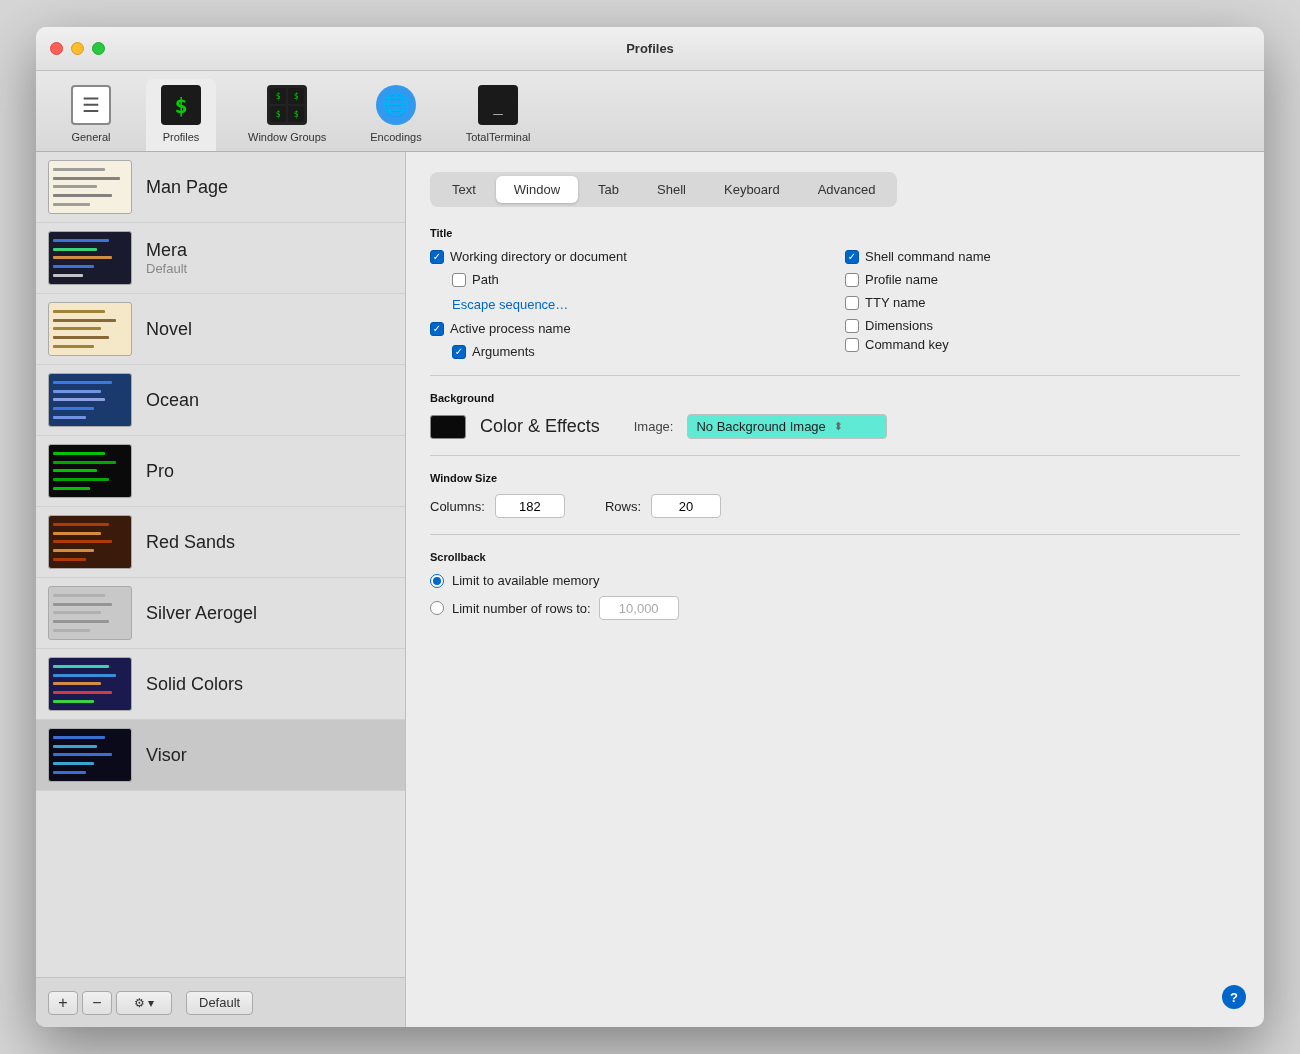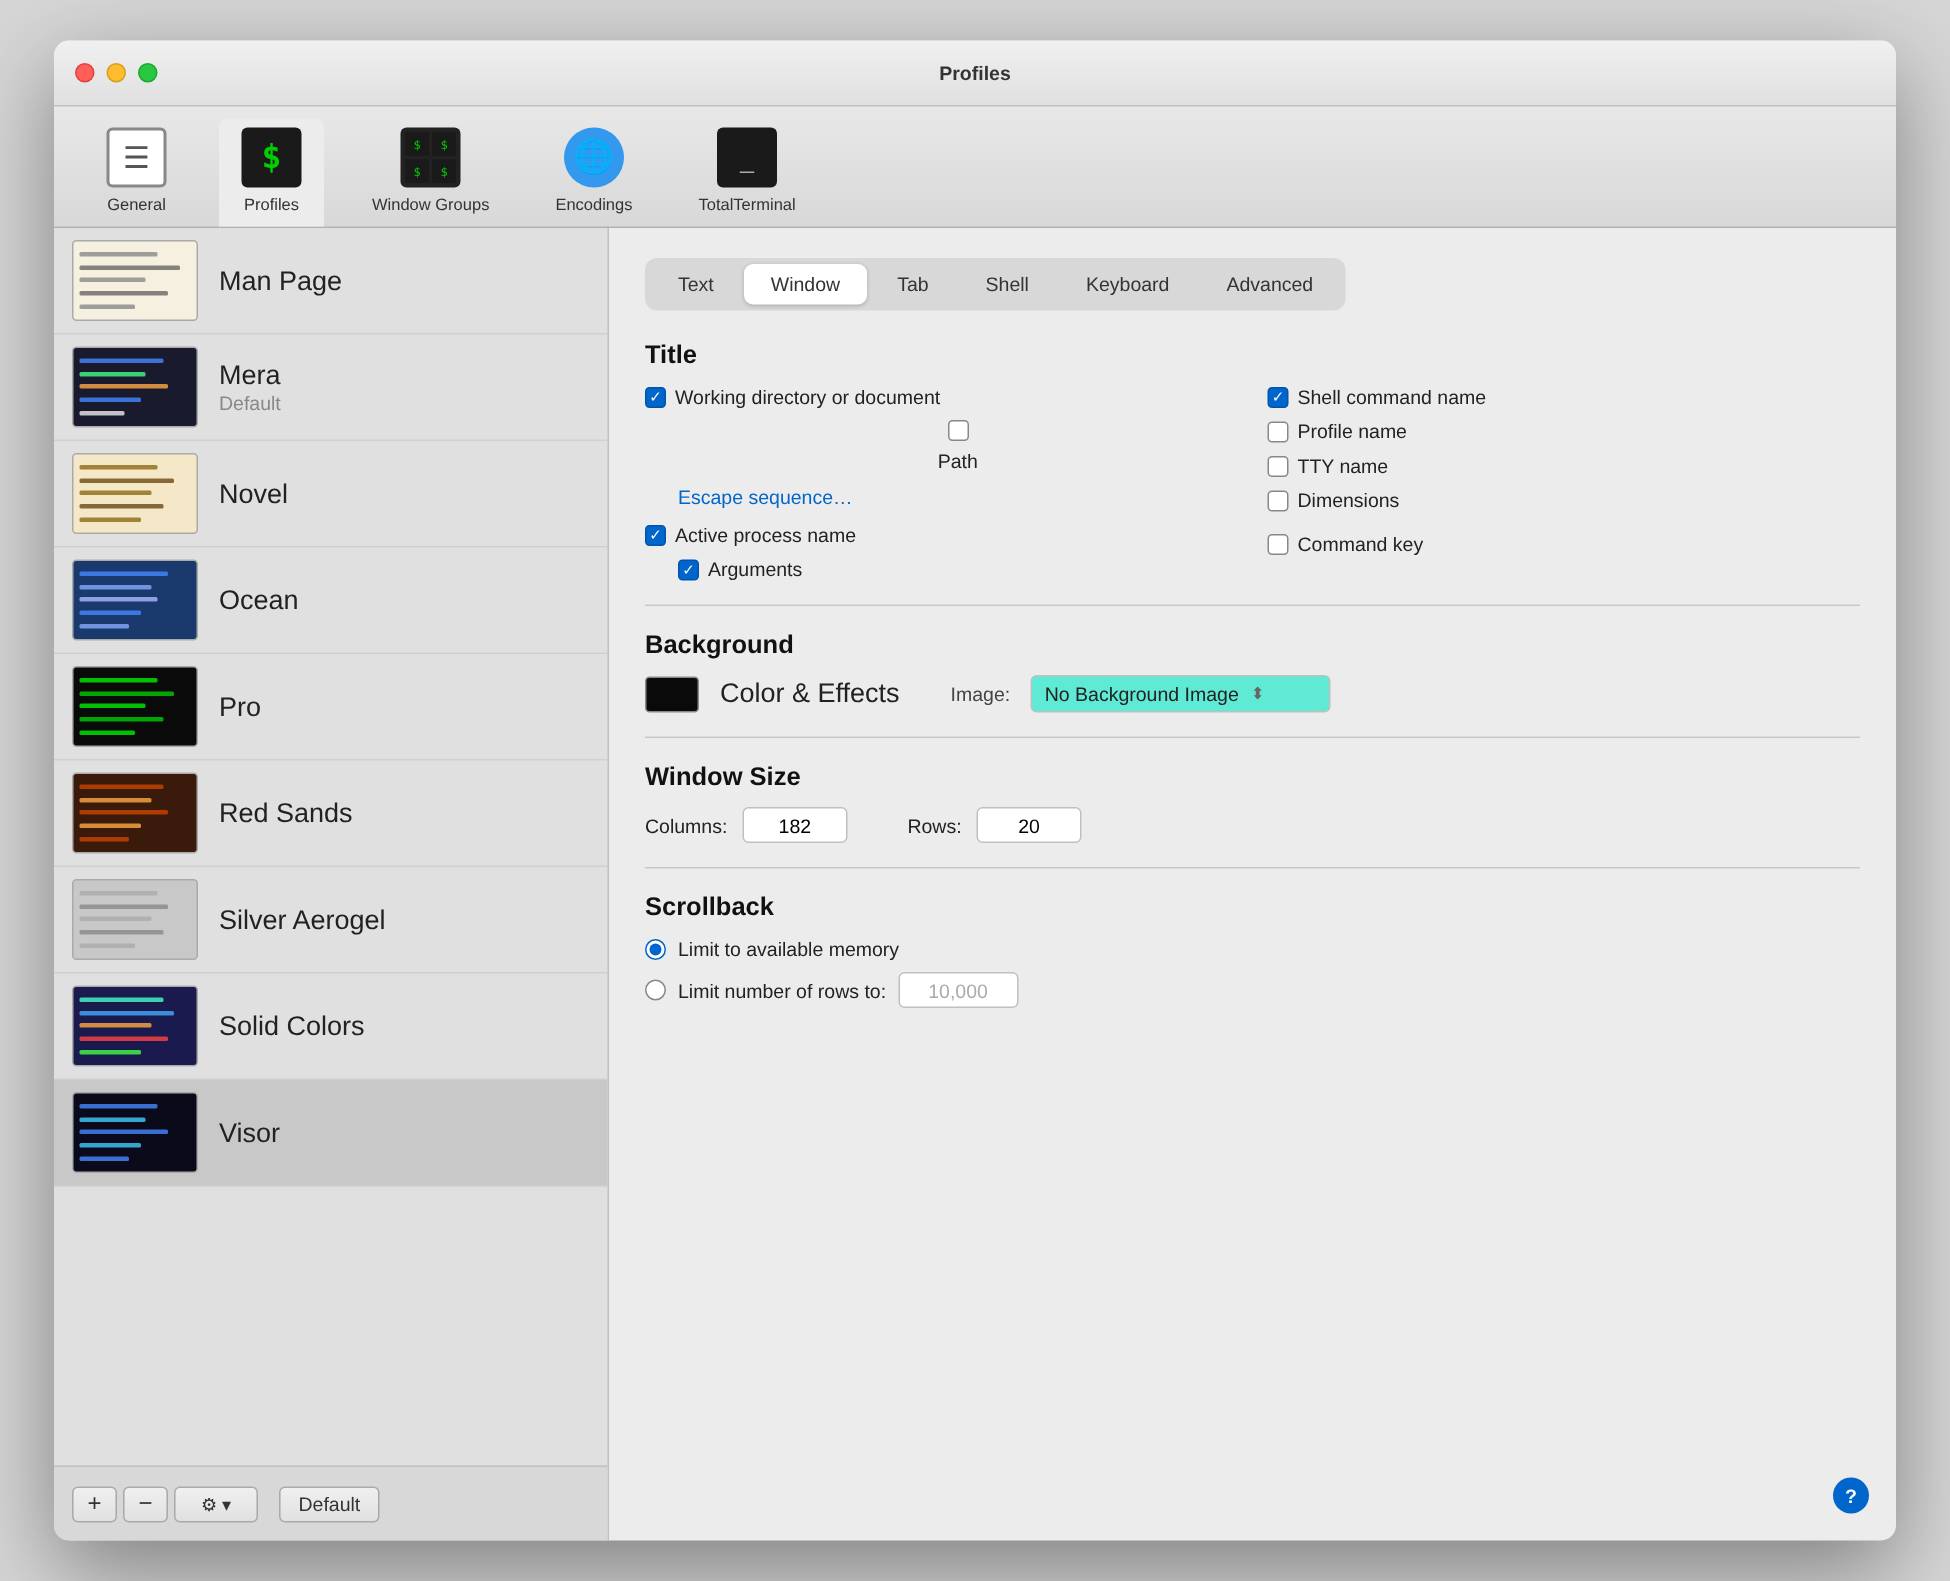--- a/index.html
+++ b/index.html
@@ -273,21 +273,21 @@
       border-radius: 6px;
       cursor: pointer;
       color: #333;
     }
     .tab-item.active {
       background: white;
       box-shadow: 0 1px 3px rgba(0,0,0,0.2);
       font-weight: 500;
     }
     .section-title {
-      font-size: 17px;
+      font-size: 11px;
       font-weight: 700;
       color: #111;
       margin-bottom: 10px;
     }
     .title-input {
       width: 100%;
       height: 28px;
       border: 1px solid #c0c0c0;
       border-radius: 4px;
       padding: 0 8px;
@@ -653,21 +653,21 @@
         <div class="section-title">Title</div>
 
         
         <div class="checkbox-grid">
 
           <div>
             <div class="checkbox-row">
               <div class="cb checked"></div>
               <span>Working directory or document</span>
             </div>
-            <div class="checkbox-row indented" style="margin-top:8px;flex-direction:column;">
+            <div class="checkbox-row indented" style="margin-top:8px;">
               <div class="cb"></div>
               <span>Path</span>
             </div>
             <div style="margin-top:8px;">
               <span class="link-text">Escape sequence…</span>
             </div>
             <div class="checkbox-row" style="margin-top:8px;">
               <div class="cb checked"></div>
               <span>Active process name</span>
             </div>
@@ -687,21 +687,21 @@
               <span>Profile name</span>
             </div>
             <div class="checkbox-row" style="margin-top:8px;">
               <div class="cb"></div>
               <span>TTY name</span>
             </div>
             <div class="checkbox-row" style="margin-top:8px;">
               <div class="cb"></div>
               <span>Dimensions</span>
             </div>
-            <div class="checkbox-row" style="margin-top:14px;">
+            <div class="checkbox-row" style="margin-top:4px;">
               <div class="cb"></div>
               <span>Command key</span>
             </div>
           </div>
         </div>
 
         <div class="section-divider"></div>
 
         
         <div class="section-title">Background</div>

